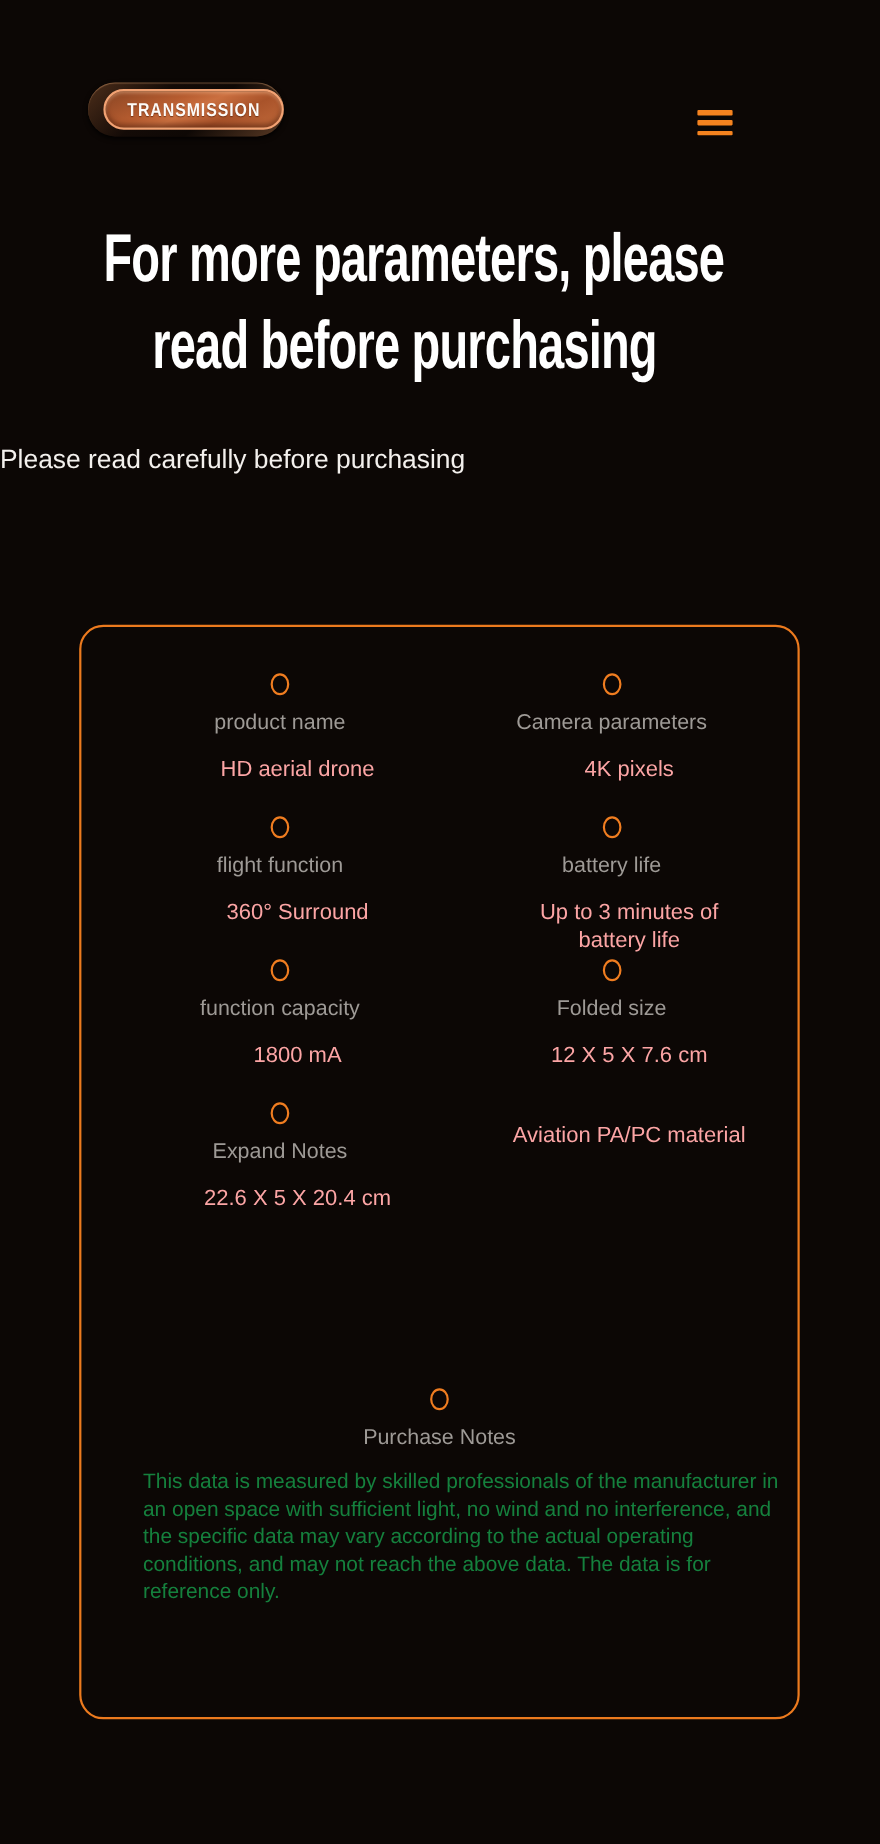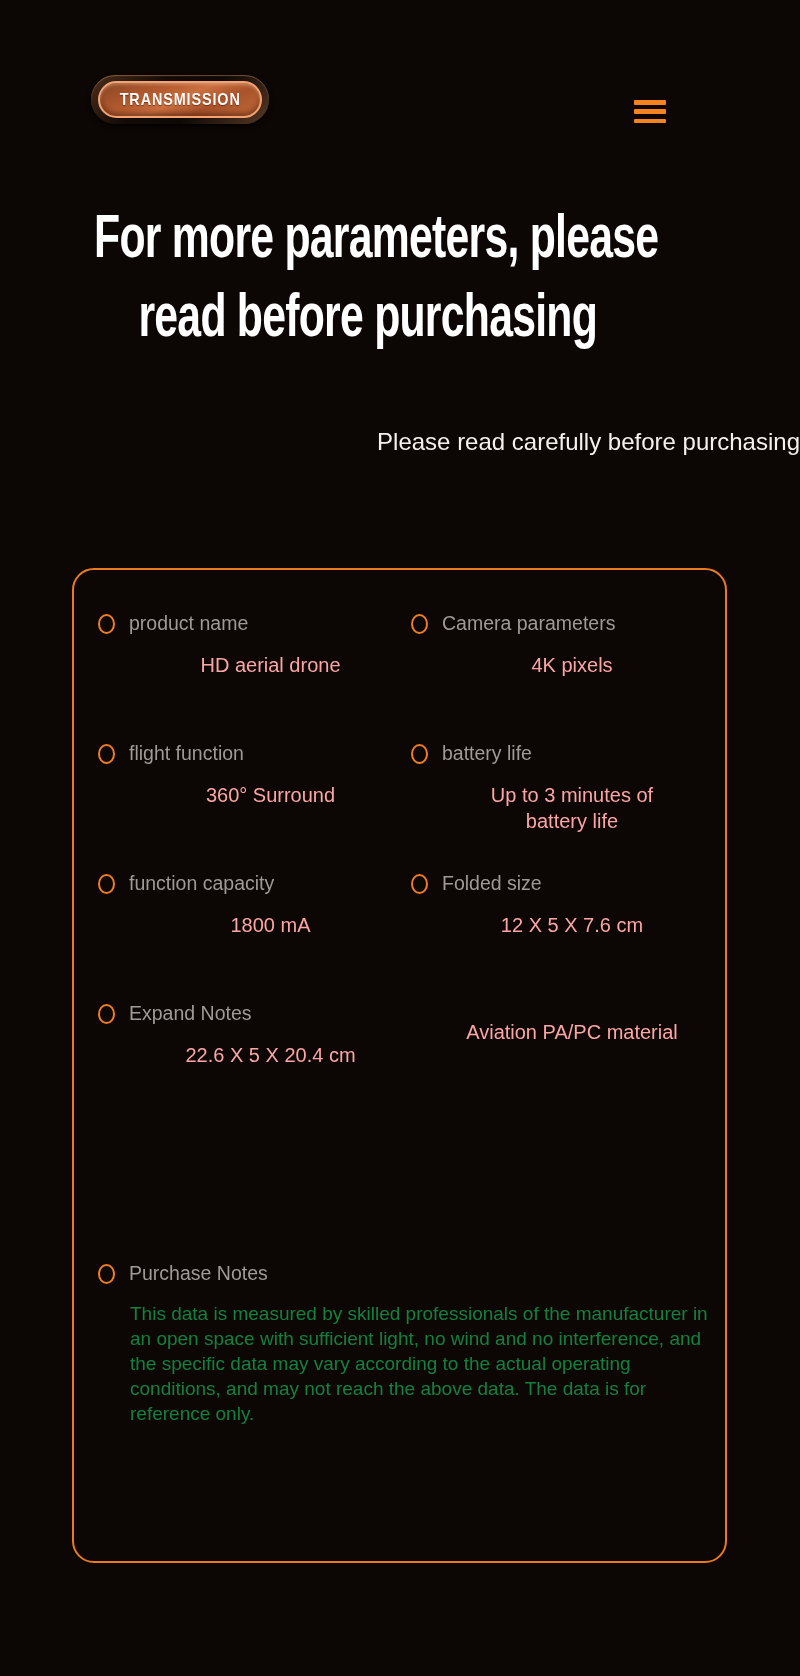--- a/index.html
+++ b/index.html
@@ -6,25 +6,25 @@
   body{
     width:800px;height:1676px;
     background:#0c0705;
     font-family:"Liberation Sans", sans-serif;
     overflow:hidden;
   }
   .canvas{position:relative;width:800px;height:1676px;background:#0c0705;}
 
   
   .badge-outer{
-    position:absolute;left:91px;top:75px;
+    position:absolute;left:80px;top:75px;
     width:178px;height:49px;border-radius:25px;
     background:linear-gradient(135deg,#4d2e1a 0%,#140b07 35%,#0e0805 60%,#5a3a24 100%);
     box-shadow:0 2px 5px rgba(0,0,0,.9), inset 0 1px 1px rgba(220,160,110,.45);
-    display:flex;align-items:center;justify-content:center;
+    display:flex;align-items:center;justify-content:flex-end;
     cursor:pointer;
   }
   .badge-inner{
     width:164px;height:37px;border-radius:20px;
     border:2px solid #f2a273;
     background:linear-gradient(155deg,#8a4524 0%,#b75d30 35%,#cb7040 50%,#a9532a 70%,#c16a3b 100%);
     box-shadow:inset 0 2px 3px rgba(255,210,170,.35), inset 0 -3px 5px rgba(60,20,5,.5);
     display:flex;align-items:center;justify-content:center;
     box-sizing:border-box;
   }
@@ -40,35 +40,35 @@
   .menu-btn .bar{height:4.5px;width:100%;background:#f5831f;border-radius:1px;}
 
   
   .hero-title{
     position:absolute;left:0;top:196px;width:736px;
     text-align:center;color:#ffffff;font-weight:bold;
     font-size:57px;line-height:79px;letter-spacing:-1px;
   }
   .hero-title .line{display:inline-block;transform:scaleX(.75) scaleY(1.08);white-space:nowrap;}
   .hero-sub{
-    position:absolute;left:0;top:428px;width:800px;
-    text-align:right;color:#f3f0ed;font-size:24px;
+    position:absolute;left:0;top:404px;width:800px;
+    text-align:left;color:#f3f0ed;font-size:24px;
   }
 
   
   .spec-box{
     position:absolute;left:72px;top:568px;
     width:655px;height:995px;box-sizing:border-box;
     border:2px solid #ec7a1e;border-radius:22px;
     padding:42px 24px 0 24px;
   }
   .spec-grid{display:grid;grid-template-columns:313px 1fr;}
   .spec-item{min-height:130px;}
   .spec-item.span2{grid-column:1 / 3;min-height:0;}
-  .label-row{display:flex;align-items:center;gap:14px;}
+  .label-row{display:flex;align-items:center;gap:14px;flex-direction:column;}
   .circle-icon{
     width:13px;height:16px;flex:0 0 auto;
     border:2.5px solid #f07d20;border-radius:50%;
     box-sizing:content-box;
   }
   .spec-label{color:#9e9a96;font-size:19.5px;}
   .spec-value{
     color:#fca5a5;font-size:20px;line-height:26px;
     margin:17px 0 0 32px;white-space:pre-line;text-align:center;
   }

